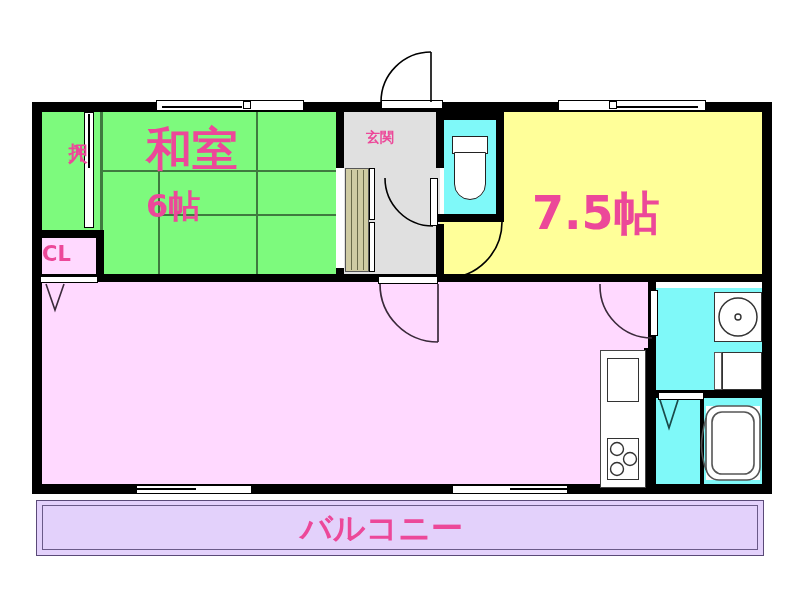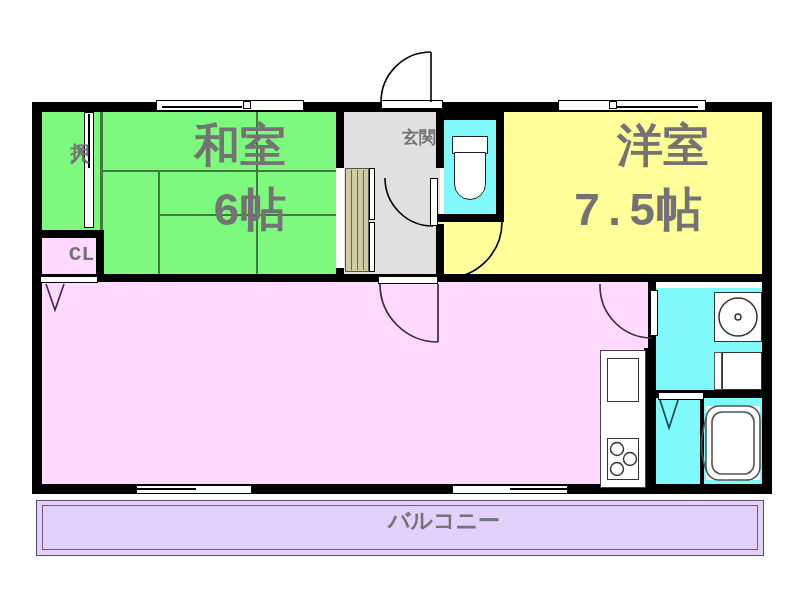--- a/index.html
+++ b/index.html
@@ -10,29 +10,29 @@
   
   .fill{position:absolute;box-sizing:border-box;}
 
   
   .wall{position:absolute;background:#000000;}
 
   
   .tline{position:absolute;background:#3f7a3f;}
 
   
-  .lbl{position:absolute;color:#737373;font-weight:bold;text-align:right;
-       line-height:1.02;white-space:nowrap;letter-spacing:0px;font-family:Liberation Mono, monospace;}
+  .lbl{position:absolute;color:#ec4899;font-weight:bold;text-align:left;
+       line-height:1.02;white-space:nowrap;letter-spacing:0px;}
   .lbl-washitsu{font-size:46px;}
-  .lbl-washitsu2{font-size:46px;}
+  .lbl-washitsu2{font-size:32px;}
   .lbl-yoshitsu{font-size:46px;}
   .lbl-ldk{font-size:42px;}
   .lbl-ldk2{font-size:42px;}
-  .lbl-balcony{font-size:22px;font-weight:bold;}
-  .lbl-genkan{font-size:17px;font-weight:bold;}
+  .lbl-balcony{font-size:32px;font-weight:bold;}
+  .lbl-genkan{font-size:14px;font-weight:bold;}
   .lbl-cl{font-size:21px;font-weight:bold;}
   .lbl-oshi{font-size:19px;font-weight:bold;writing-mode:vertical-rl;
             text-orientation:upright;line-height:1.0;}
 
   
   .fx{position:absolute;box-sizing:border-box;background:#ffffff;border:1.6px solid #333;}
   .fxline{position:absolute;background:#333;}
   svg{position:absolute;overflow:visible;}
 </style>
 </head>
@@ -198,19 +198,18 @@
 
   <div class="lbl lbl-oshi" style="left:48px;top:128px;width:40px;">押入</div>
 
   <div class="lbl lbl-cl" style="left:42px;top:244px;width:52px;">CL</div>
 
   <div class="lbl lbl-washitsu" style="left:146px;top:126px;width:140px;">和室</div>
   <div class="lbl lbl-washitsu2" style="left:146px;top:190px;width:140px;">6帖</div>
 
   <div class="lbl lbl-genkan" style="left:366px;top:130px;width:70px;">玄関</div>
 
-  <div class="lbl lbl-yoshitsu" style="left:559px;top:126px;width:150px;">洋室</div>
-  <div class="lbl lbl-yoshitsu" style="left:512px;top:190px;width:190px;">7.5帖</div>
+  <div class="lbl lbl-yoshitsu" style="left:532px;top:190px;width:190px;">7.5帖</div>
 
 
   <div class="lbl lbl-balcony" style="left:300px;top:512px;width:200px;">バルコニー</div>
 
 </div>
 
 </body></html>

